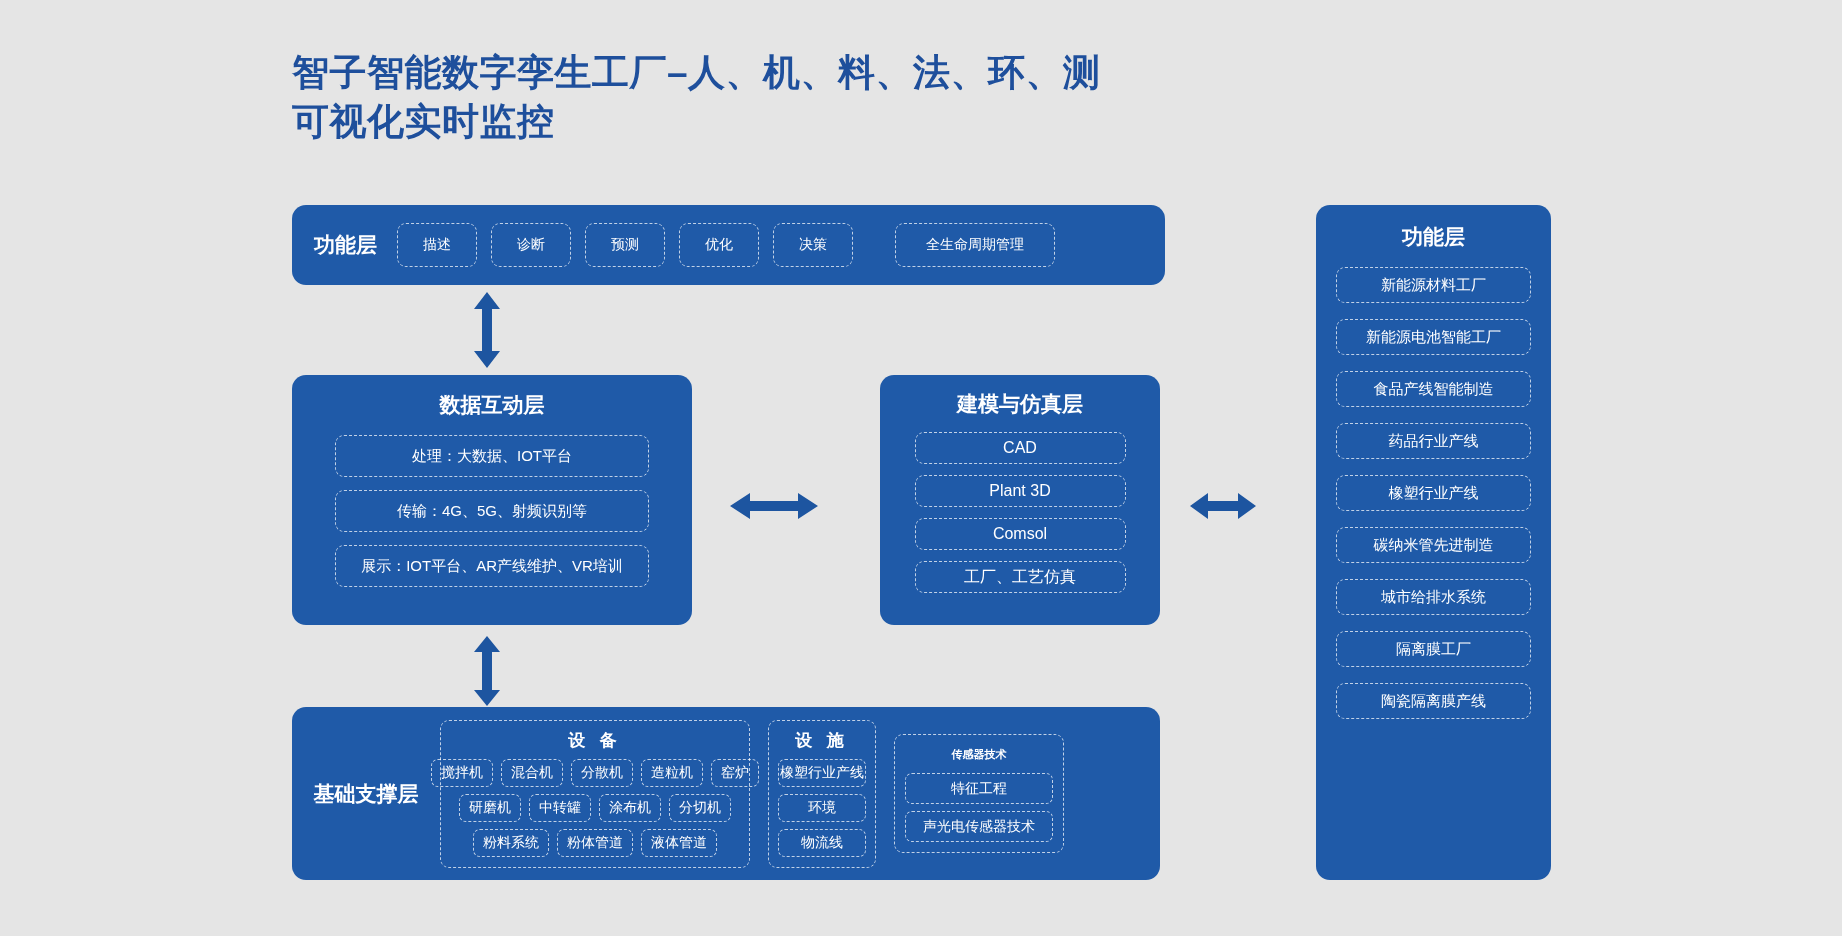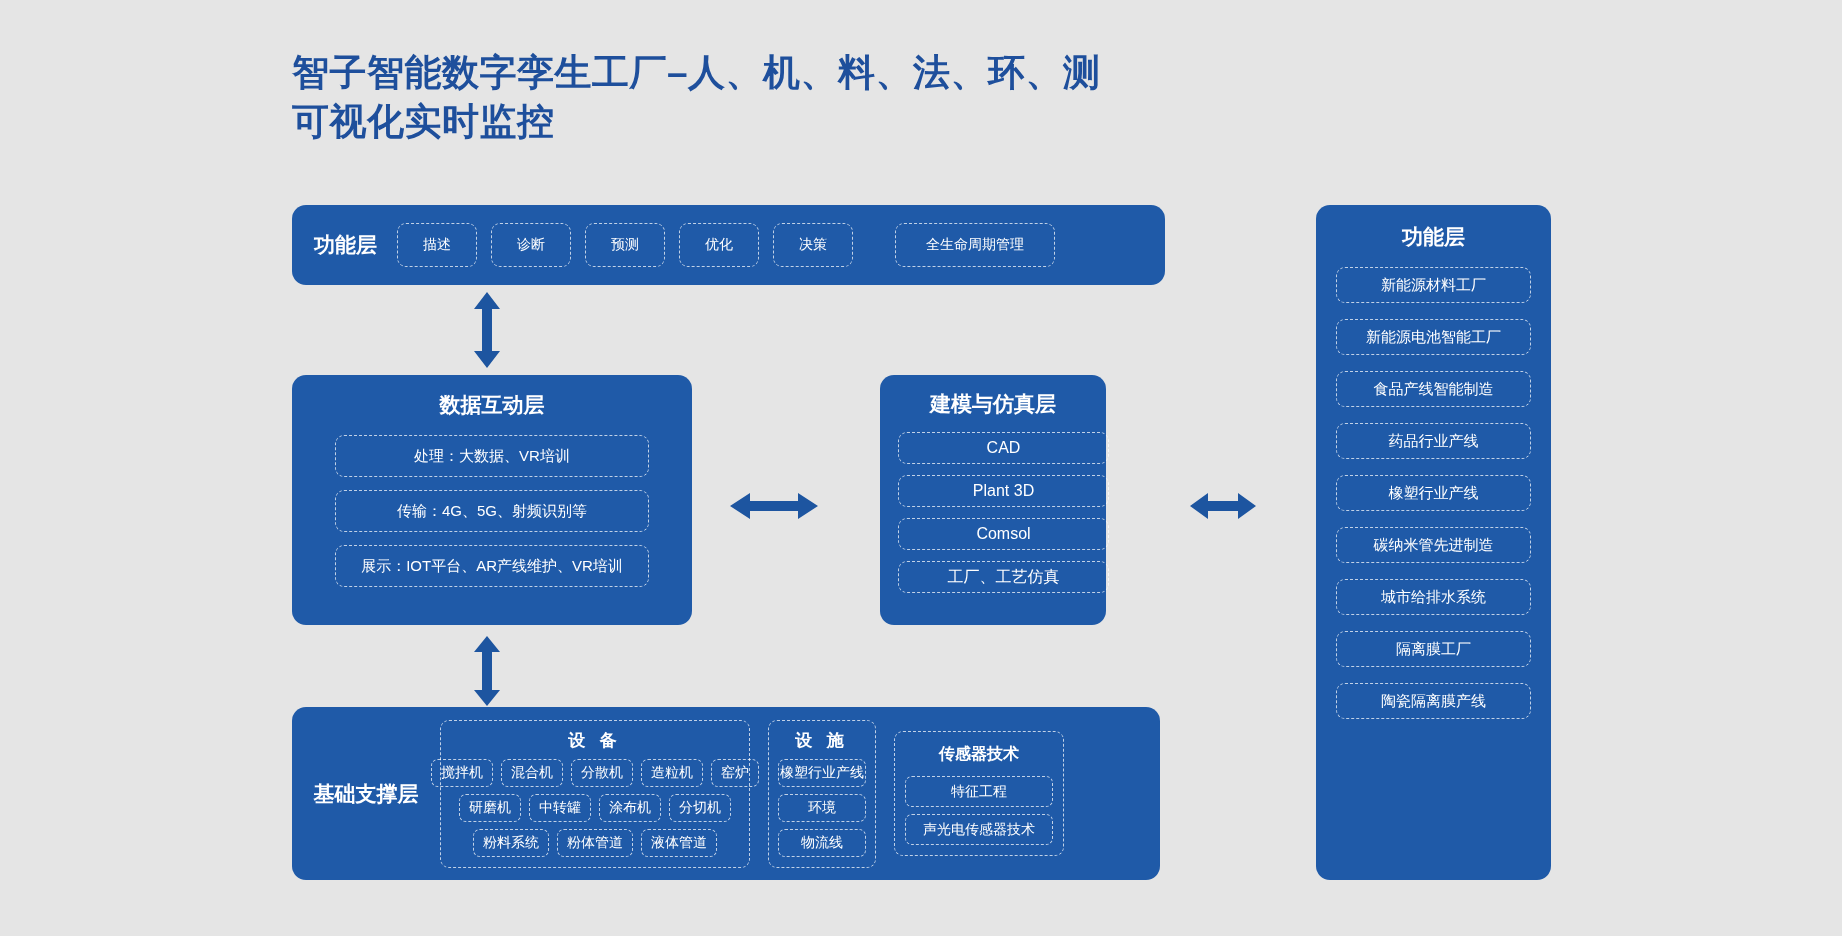--- a/index.html
+++ b/index.html
@@ -88,21 +88,21 @@
   #data-layer .dashbox {
     height: 42px;
     font-size: 15px;
     margin: 0 auto 13px;
     width: 314px;
   }
 
   
   #model-layer {
     left: 880px; top: 375px;
-    width: 226px; height: 250px;
+    width: 280px; height: 250px;
     padding: 15px 18px 20px;
   }
   #model-layer .panel-title { font-size: 21px; margin-bottom: 14px; }
   #model-layer .dashbox {
     height: 32px;
     font-size: 16px;
     margin: 0 auto 11px;
     width: 211px;
   }
 
@@ -150,21 +150,21 @@
     padding: 0 9px;
     display: flex;
     align-items: center;
     justify-content: center;
     white-space: nowrap;
   }
   #grp-equipment { width: 310px; }
   #grp-facility { width: 108px; }
   #grp-facility .chip { width: 88px; padding: 0 4px; }
   #grp-sensor { width: 170px; padding-top: 12px; }
-  #grp-sensor .group-title { letter-spacing: 0; font-size: 16px; margin-bottom: 11px; }
+  #grp-sensor .group-title { letter-spacing: 0; font-size: 11px; margin-bottom: 11px; }
   #grp-sensor .chip { width: 148px; height: 31px; }
 
   
   #app-panel {
     left: 1316px; top: 205px;
     width: 235px; height: 675px;
     padding: 18px 20px;
   }
   #app-panel .panel-title { font-size: 21px; margin-bottom: 16px; }
   #app-panel .dashbox {
@@ -203,21 +203,21 @@
   </div>
 
   <div class="arrow" id="arrow-up">
     <svg width="26" height="76" viewBox="0 0 26 76">
       <polygon points="13,0 26,17 18,17 18,59 26,59 13,76 0,59 8,59 8,17 0,17" fill="#1d55a0"></polygon>
     </svg>
   </div>
 
   <div class="panel" id="data-layer">
     <div class="panel-title">数据互动层</div>
-    <div class="dashbox">处理：大数据、VR培训</div>
+    <div class="dashbox">处理：大数据、IOT平台</div>
     <div class="dashbox">传输：4G、5G、射频识别等</div>
     <div class="dashbox">展示：IOT平台、AR产线维护、VR培训</div>
   </div>
 
   <div class="arrow" id="arrow-mid">
     <svg width="88" height="26" viewBox="0 0 88 26">
       <polygon points="0,13 20,0 20,8 68,8 68,0 88,13 68,26 68,18 20,18 20,26" fill="#1d55a0"></polygon>
     </svg>
   </div>
 

